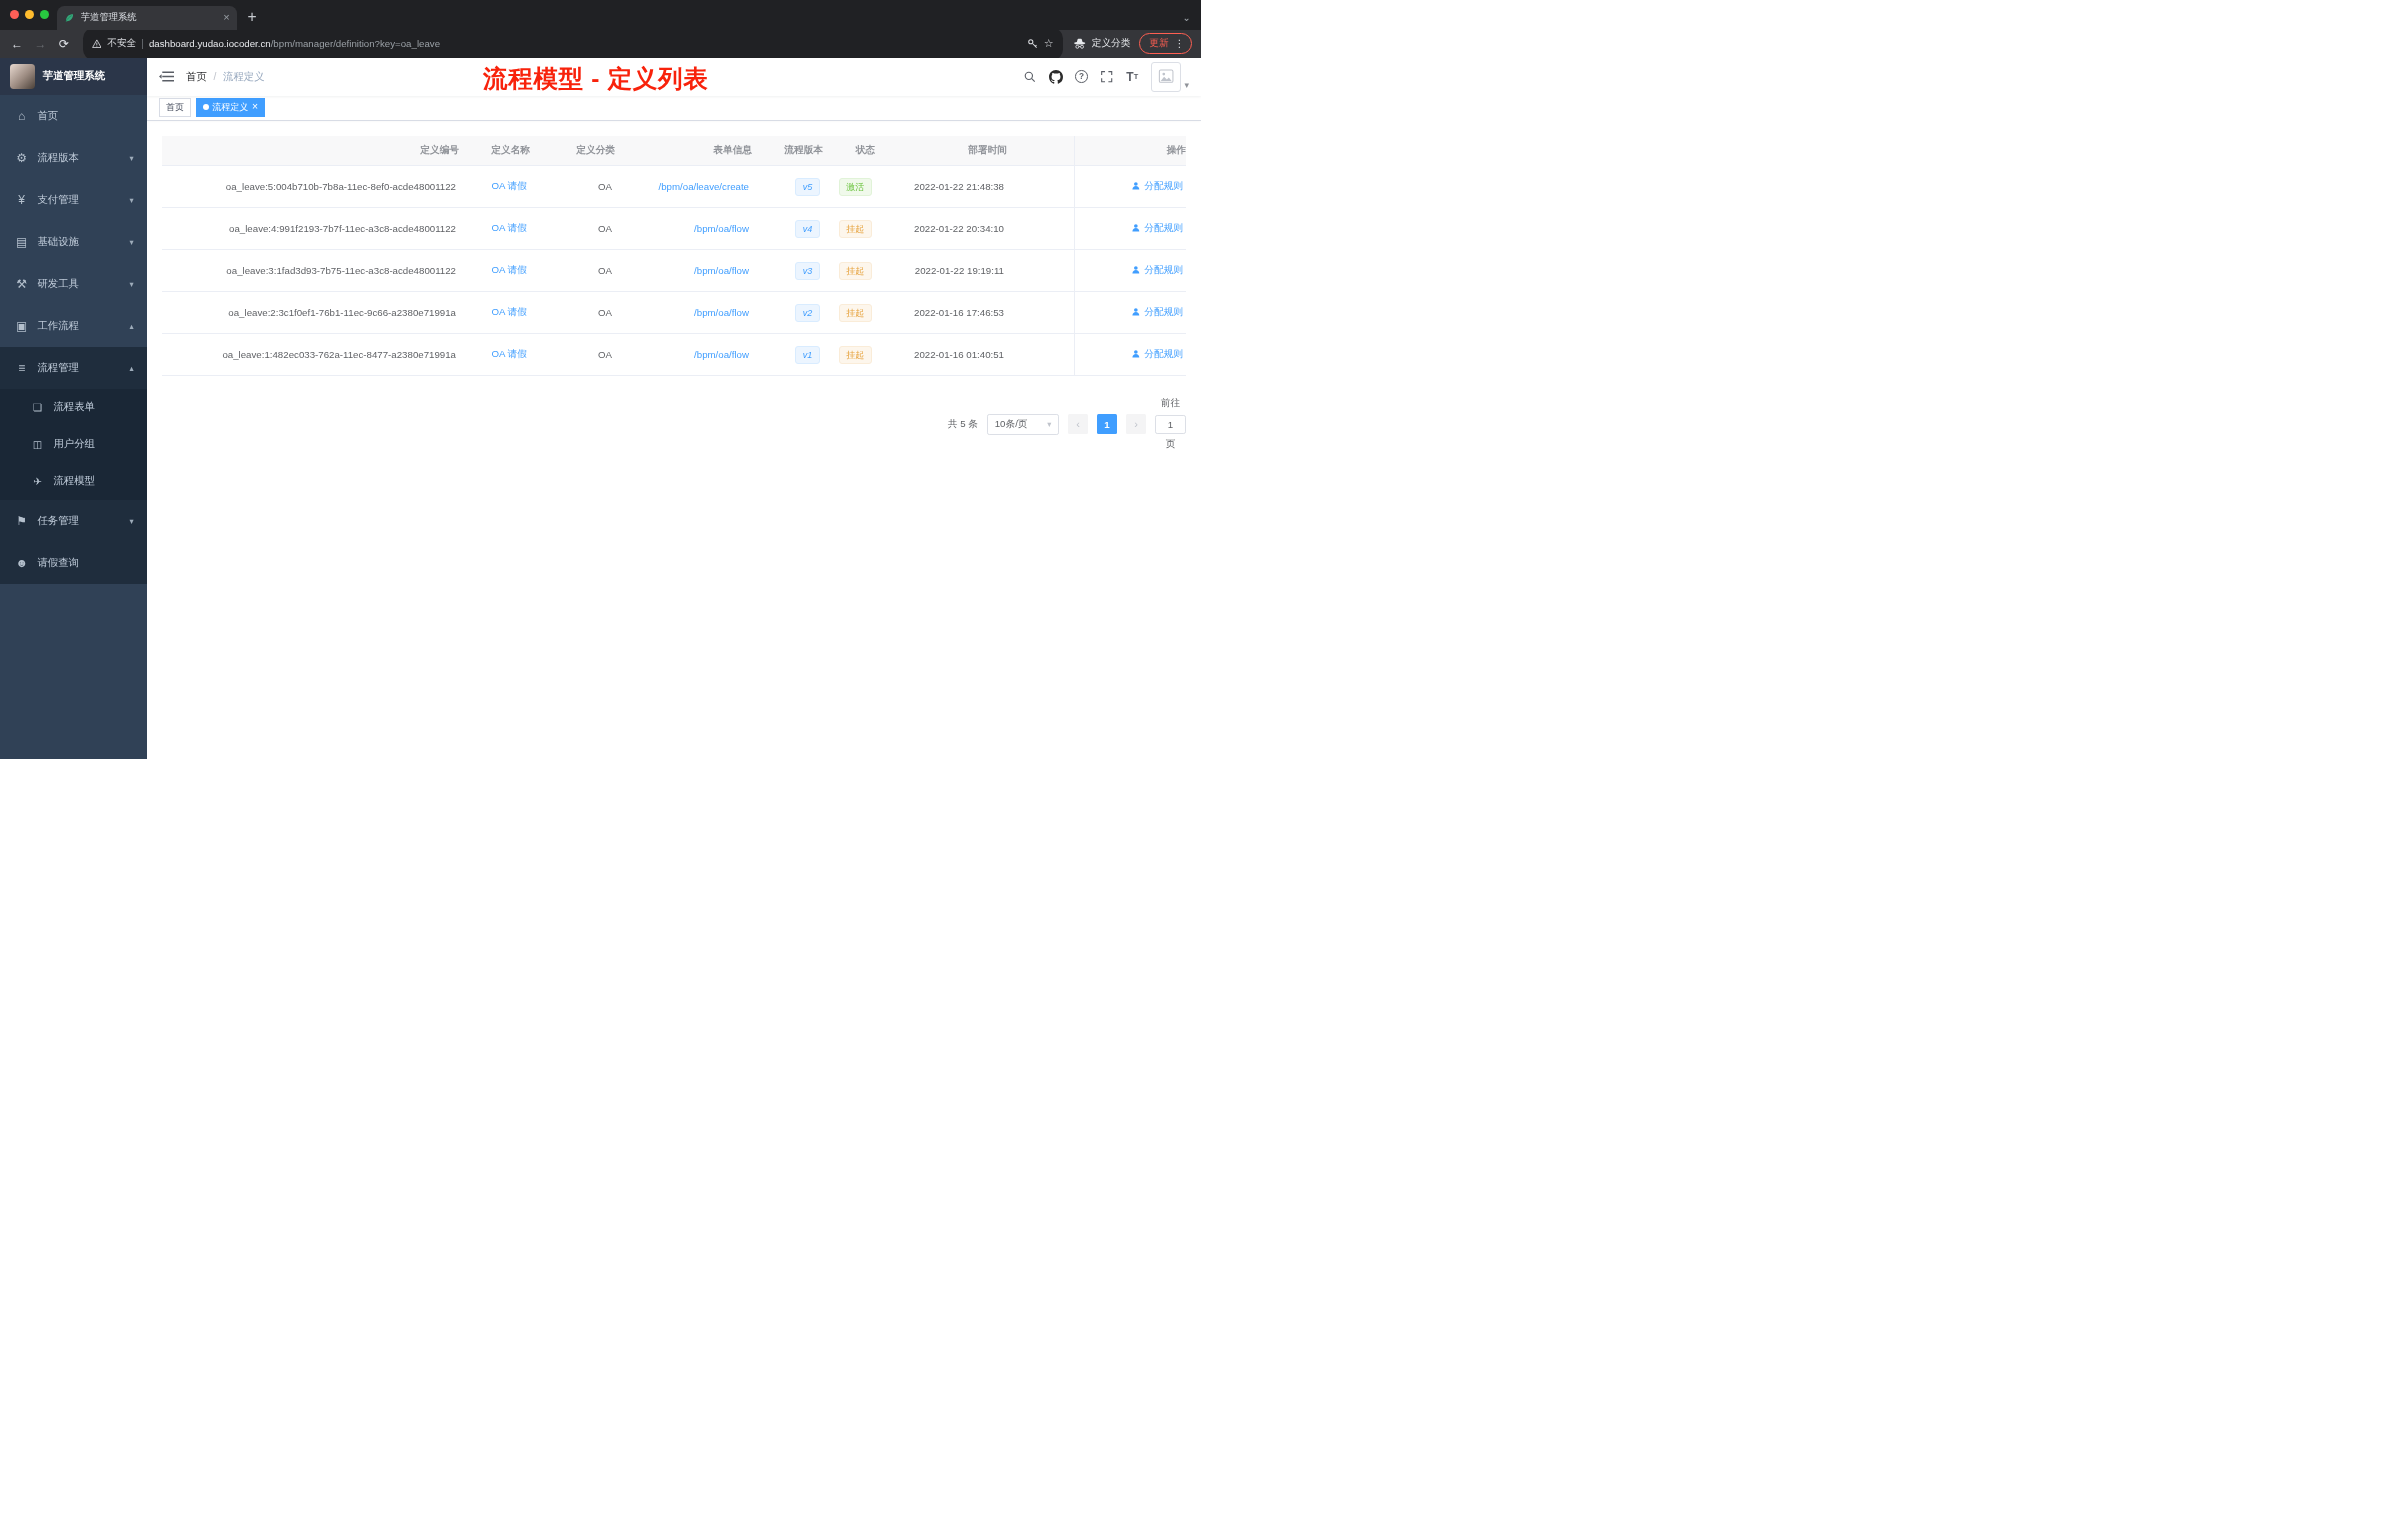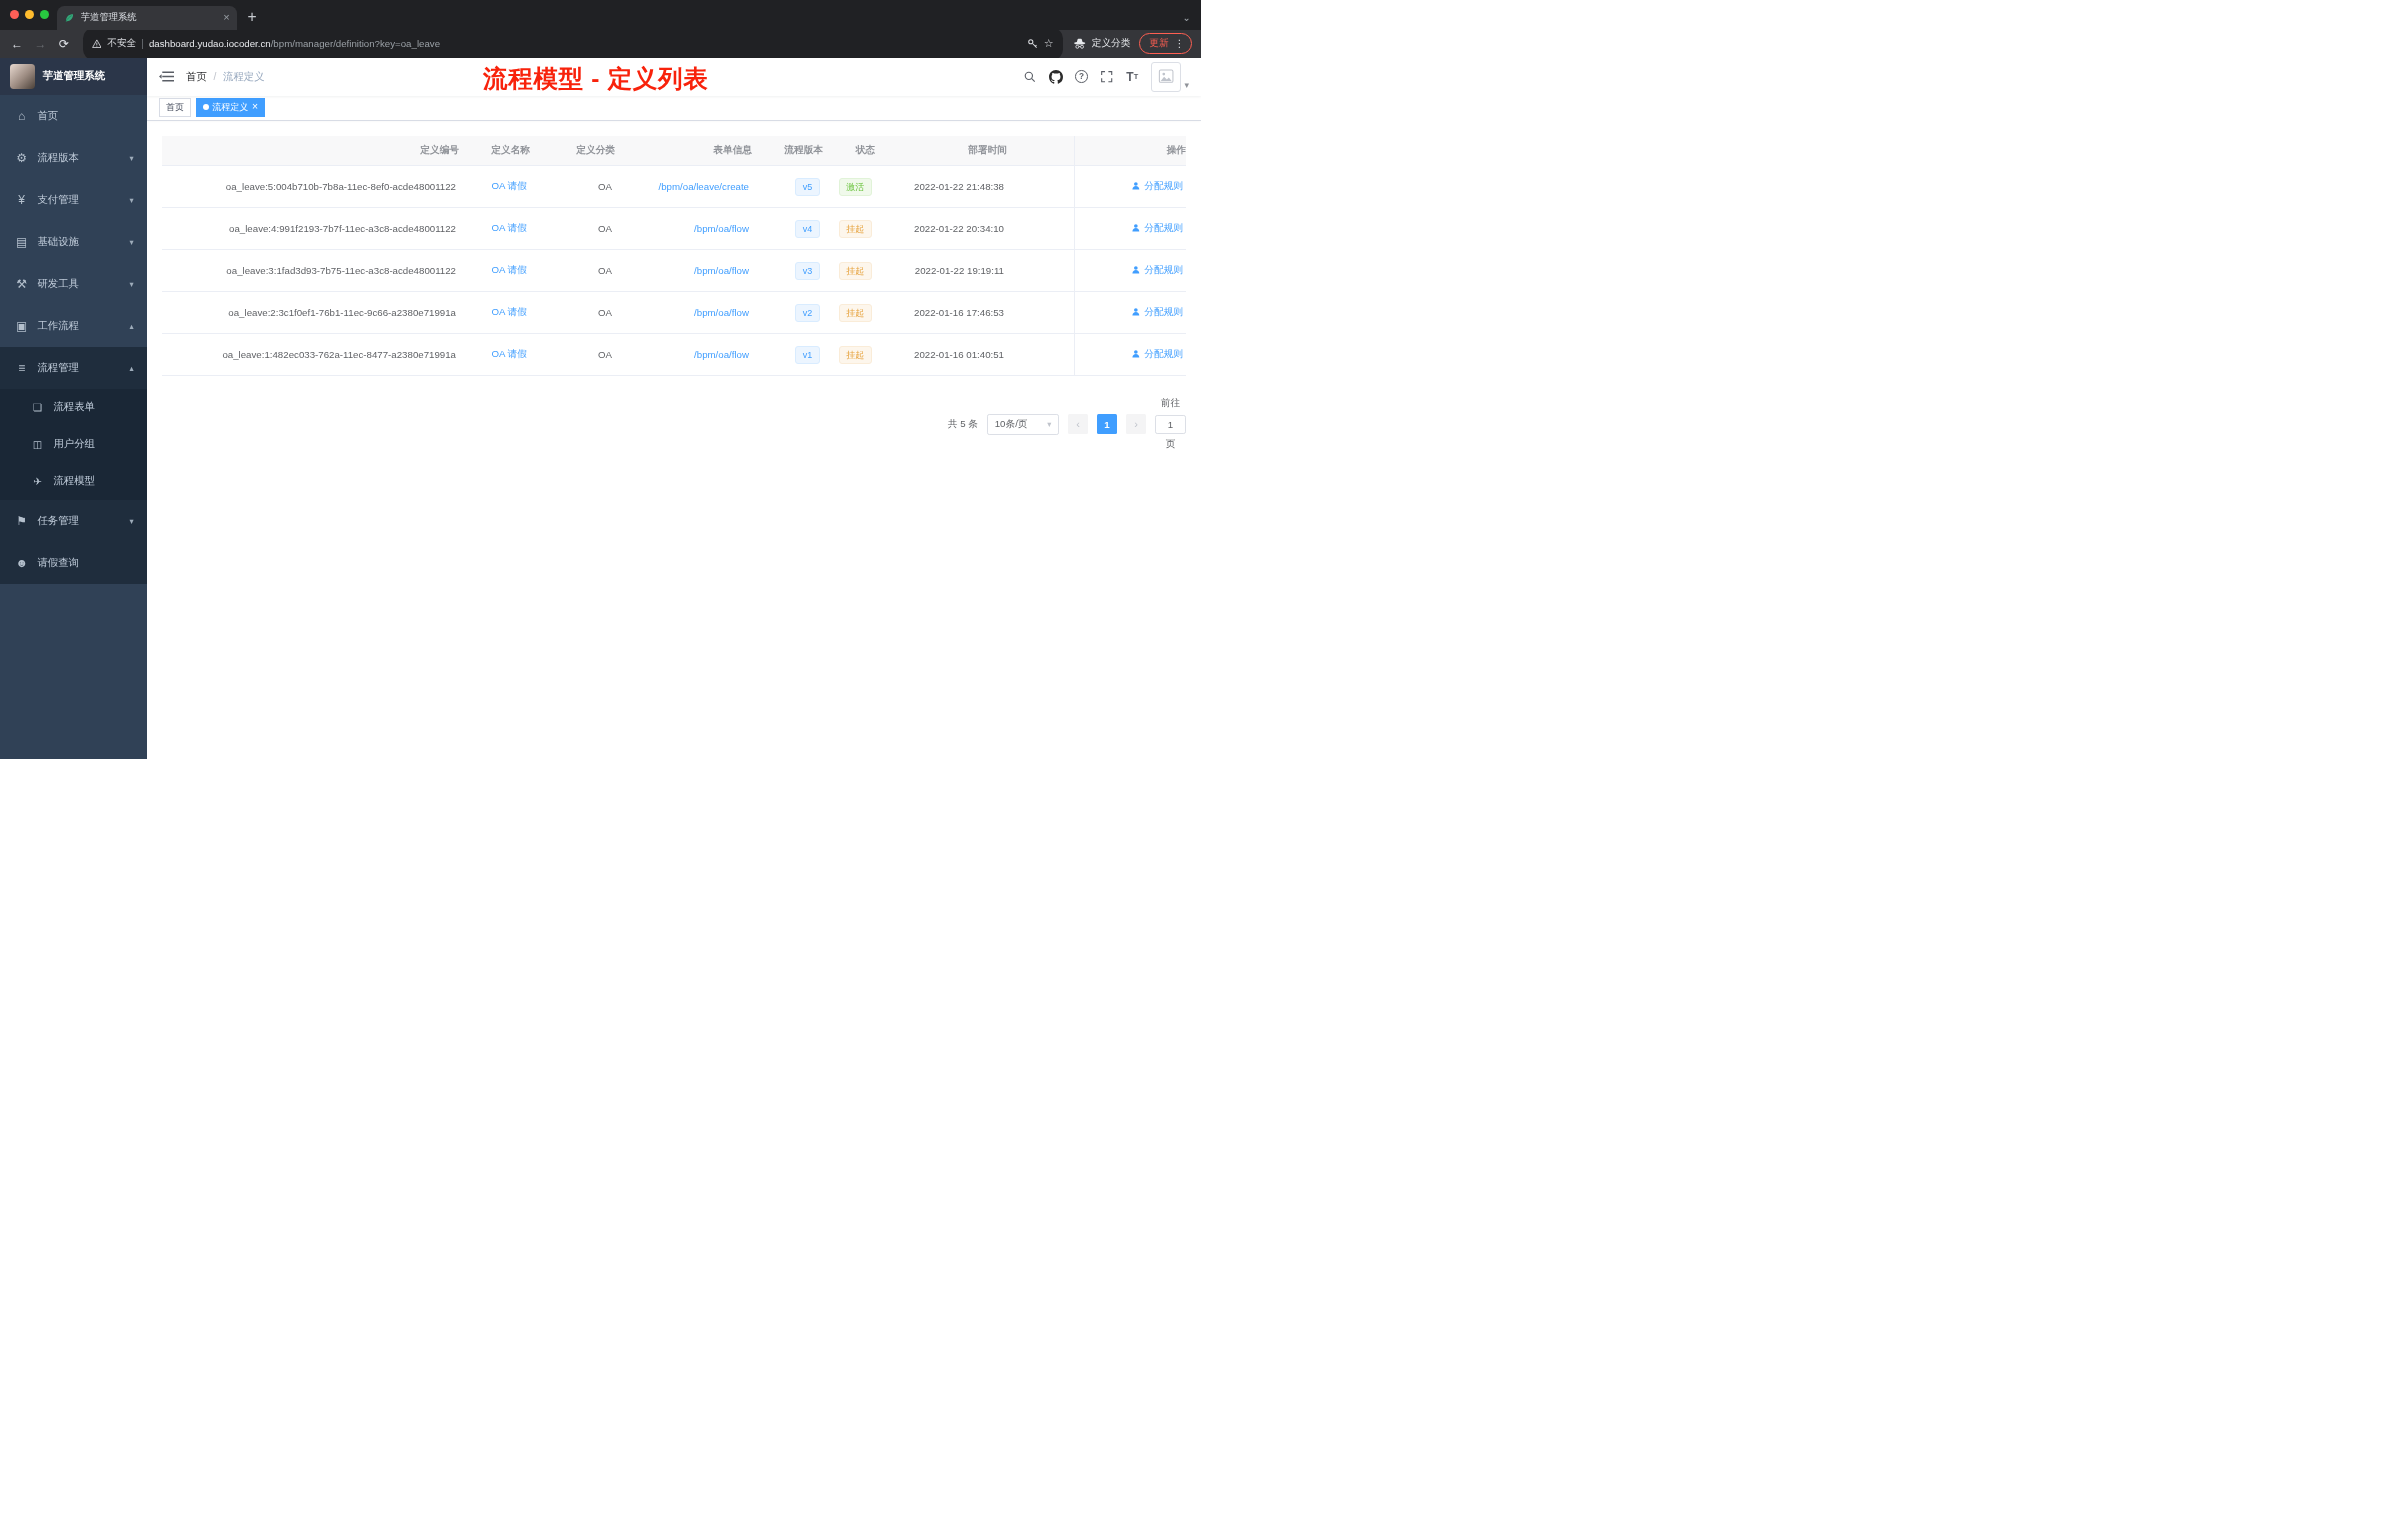--- a/index.html
+++ b/index.html
@@ -75,21 +75,21 @@
   .tag-close { font-size:10.4px; line-height:1; }
 
   
   .app-main { flex:1; padding:15px; overflow:hidden; background:#fff; }
   table { width:1024px; border-collapse:collapse; table-layout:fixed; font-size:9.7px; color:#606266; }
   thead th { height:30px; background:#f8f8f9; color:#909399; font-weight:bold; font-size:9.7px; text-align:right; border-bottom:0.7px solid #ebeef5; white-space:nowrap; }
   tbody td { height:42px; border-bottom:0.7px solid #ebeef5; text-align:right; white-space:nowrap; overflow:hidden; padding:0 3px; }
   th.op, td.op { border-left:0.7px solid #ebeef5; }
   .link { color:#409eff; text-decoration:none; cursor:pointer; }
   .tag { display:inline-block; height:18px; line-height:16.3px; padding:0 6.7px; border-radius:3px; font-size:9px; border:0.7px solid transparent; }
-  .tag-ver { background:#ecf5ff; border-color:#d9ecff; color:#409eff; }
+  .tag-ver { background:#ecf5ff; border-color:#d9ecff; color:#409eff;font-style:italic; }
   .tag-success { background:#f0f9eb; border-color:#e1f3d8; color:#67c23a; }
   .tag-warning { background:#fdf6ec; border-color:#faecd8; color:#e6a23c; }
   .op-link { color:#409eff; display:inline-flex; align-items:center; gap:3.7px; text-decoration:none; cursor:pointer; }
 
   
   .pagination { width:1024px; margin-top:21px; display:flex; align-items:center; justify-content:flex-end; gap:9px; font-size:9.7px; color:#606266; }
   .pg-select { width:72px; height:21px; border:0.7px solid #dcdfe6; border-radius:2.2px; background:#fff; display:flex; align-items:center; justify-content:space-between; padding:0 6.7px; cursor:pointer; }
   .pg-caret { color:#c0c4cc; font-size:8.2px; }
   .pg-btn { min-width:20px; height:20px; background:#f4f4f5; border-radius:1.5px; display:flex; align-items:center; justify-content:center; color:#c0c4cc; font-size:11px; cursor:pointer; }
   .pg-page { background:#409eff; color:#fff; font-weight:600; font-size:9.7px; }

